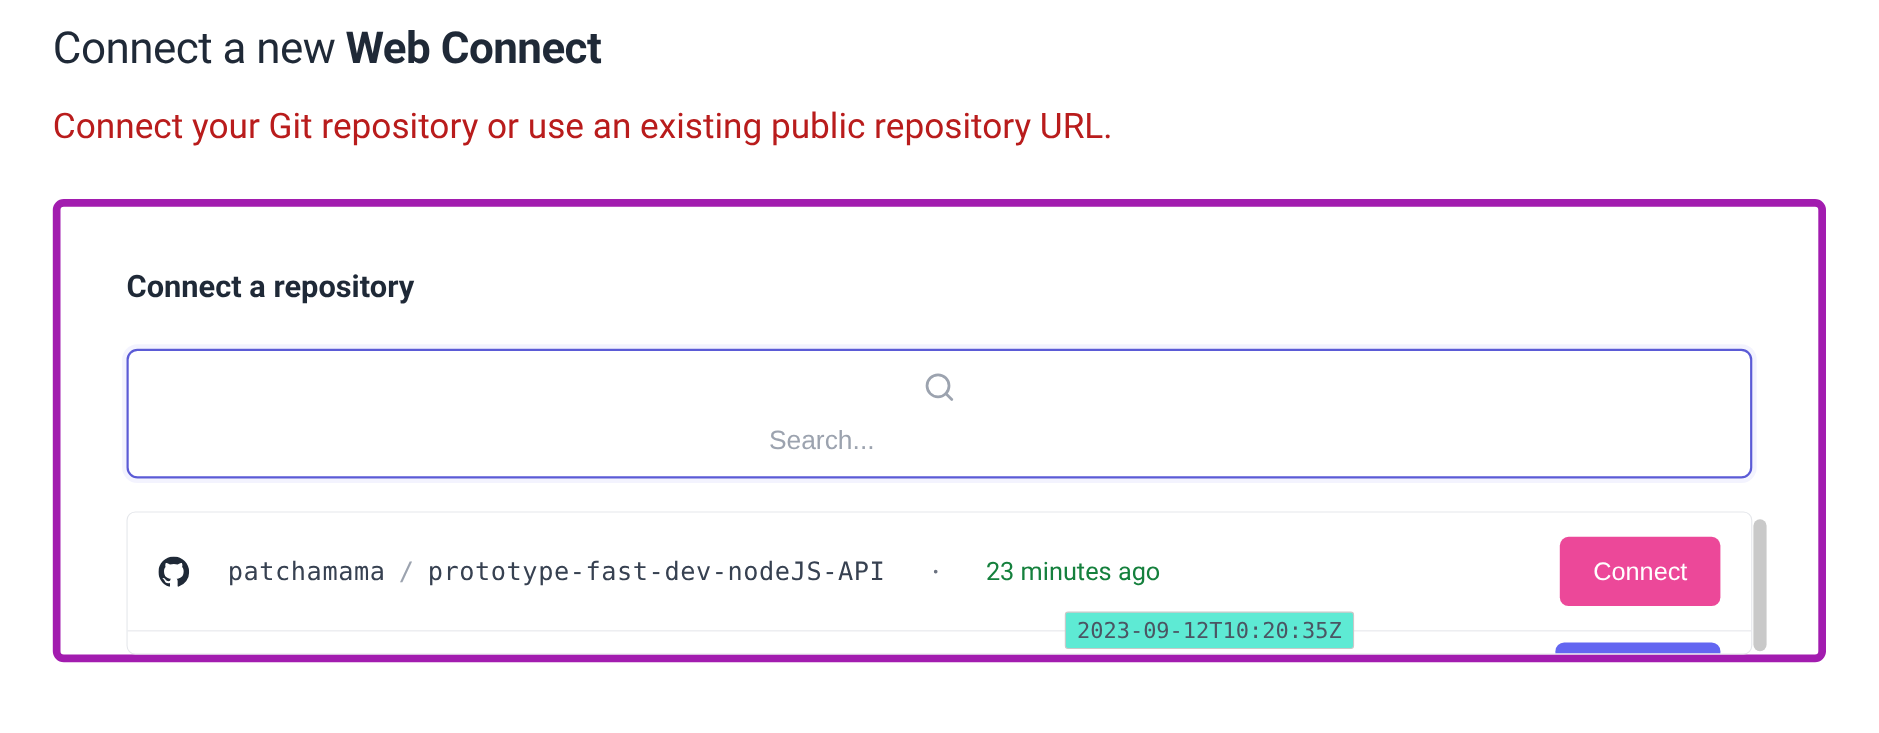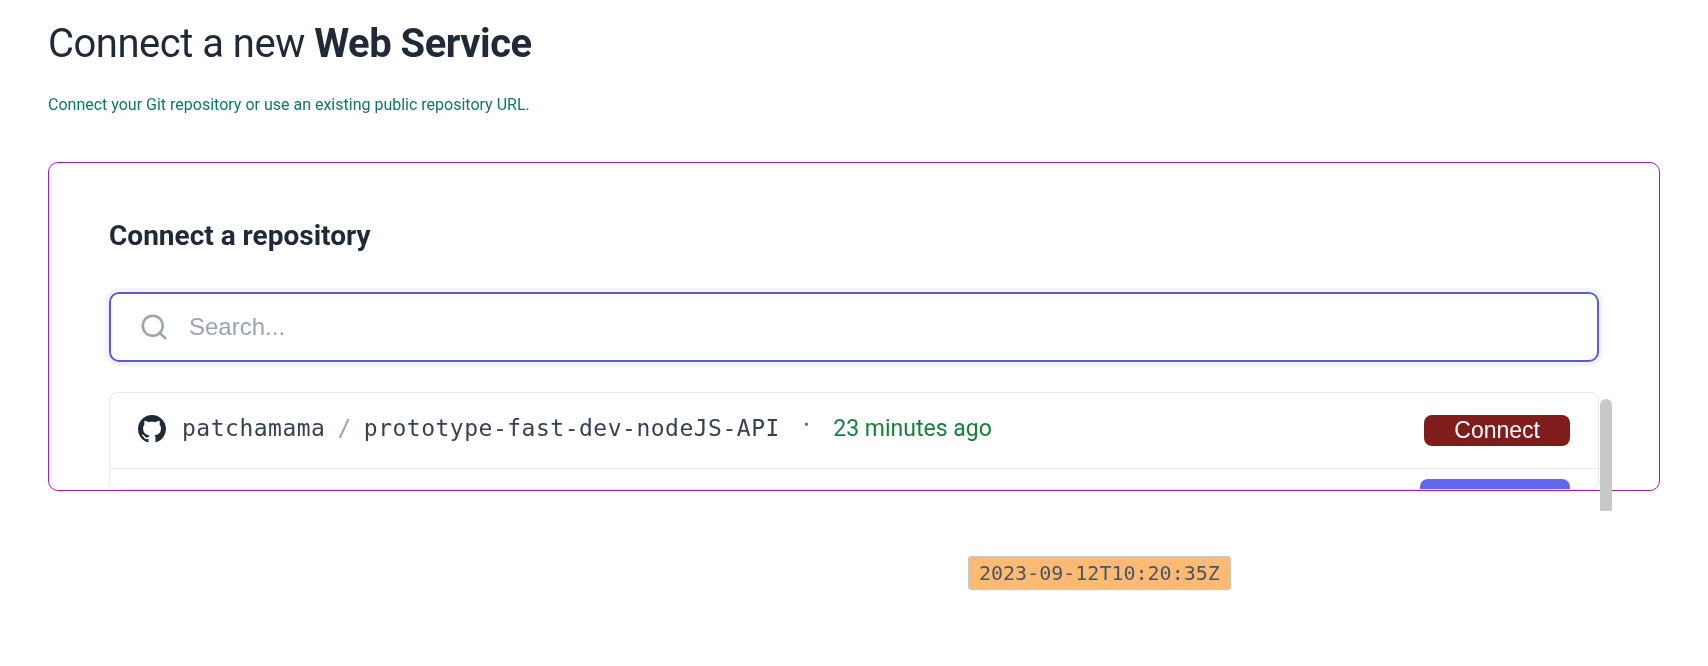--- a/index.html
+++ b/index.html
@@ -13,46 +13,47 @@
       font-size: 40px;
       font-weight: 400;
       color: #1f2937;
       margin-bottom: 28px;
       letter-spacing: -0.5px;
     }
     .page-title .bold {
       font-weight: 700;
     }
     .page-subtitle {
-      font-size: 16px;
-      color: #0f766e;
+      font-size: 32px;
+      color: #b91c1c;
       font-weight: 400;
       margin-bottom: 48px;
     }
     .card {
-      border: 1px solid #a21caf;
+      border: 7px solid #a21caf;
       border-radius: 10px;
       padding: 56px 60px 0 60px;
       background: #ffffff;
     }
     .card-title {
       font-size: 28px;
       font-weight: 700;
       color: #1f2937;
       margin-bottom: 40px;
     }
     .search-wrap {
       display: flex;
       align-items: center;
       gap: 20px;
       border: 2px solid #5b5bd6;
       border-radius: 10px;
       padding: 18px 28px;
       margin-bottom: 30px;
       box-shadow: 0 0 0 4px rgba(99, 102, 241, 0.08);
+      flex-direction: column;
     }
     .search-icon-svg {
       width: 30px;
       height: 30px;
       flex-shrink: 0;
     }
     .search-input {
       flex: 1;
       border: none;
       outline: none;
@@ -63,22 +64,23 @@
     .search-input::placeholder {
       color: #9ca3af;
     }
     .repo-list {
       border: 1px solid #e5e7eb;
       border-radius: 8px;
       position: relative;
     }
     .repo-row {
       display: flex;
+      align-items: center;
       padding: 22px 28px;
-      gap: 16px;
+      gap: 35px;
       border-bottom: 1px solid #e5e7eb;
     }
     .github-icon-svg {
       width: 28px;
       height: 28px;
       flex-shrink: 0;
     }
     .repo-path {
       font-family: ui-monospace, SFMono-Regular, Menlo, Monaco, Consolas, monospace;
       font-size: 23px;
@@ -92,43 +94,43 @@
     .repo-time {
       font-size: 23px;
       color: #15803d;
     }
     .bullet {
       color: #6b7280;
       margin: 0 8px;
     }
     .spacer { flex: 1; }
     .connect-btn {
-      background: #7f1d1d;
+      background: #ec4899;
       color: #ffffff;
       border: none;
       border-radius: 8px;
-      padding: 2px 30px;
+      padding: 18px 30px;
       font-size: 23px;
       font-weight: 500;
       cursor: pointer;
     }
     .scrollbar-stub {
       position: absolute;
       right: -14px;
       top: 6px;
       width: 12px;
       height: 120px;
       background: #c9c9c9;
       border-radius: 6px;
     }
     .tooltip {
       position: absolute;
       left: 968px;
       top: 556px;
-      background: #fdba74;
+      background: #5eead4;
       border: 1px solid #c8c8c8;
       border-radius: 3px;
       padding: 4px 10px;
       font-family: ui-monospace, SFMono-Regular, Menlo, Monaco, Consolas, monospace;
       font-size: 20px;
       color: #4b5563;
     }
     .partial-row {
       display: flex;
       justify-content: flex-end;
@@ -140,21 +142,21 @@
       background: #6366f1;
       width: 150px;
       height: 10px;
       border-radius: 8px 8px 0 0;
     }
   </style>
 </head>
 <body>
 
 <h1 class="page-title">
-  <span>Connect a new </span><span class="bold">Web Service</span>
+  <span>Connect a new </span><span class="bold">Web Connect</span>
 </h1>
 
 <p class="page-subtitle">Connect your Git repository or use an existing public repository URL.</p>
 
 <div class="card">
   <h2 class="card-title">Connect a repository</h2>
 
   <div class="search-wrap">
     <svg class="search-icon-svg" viewBox="0 0 24 24" fill="none" stroke="#9ca3af" stroke-width="2" stroke-linecap="round" stroke-linejoin="round">
       <circle cx="11" cy="11" r="8"></circle>

